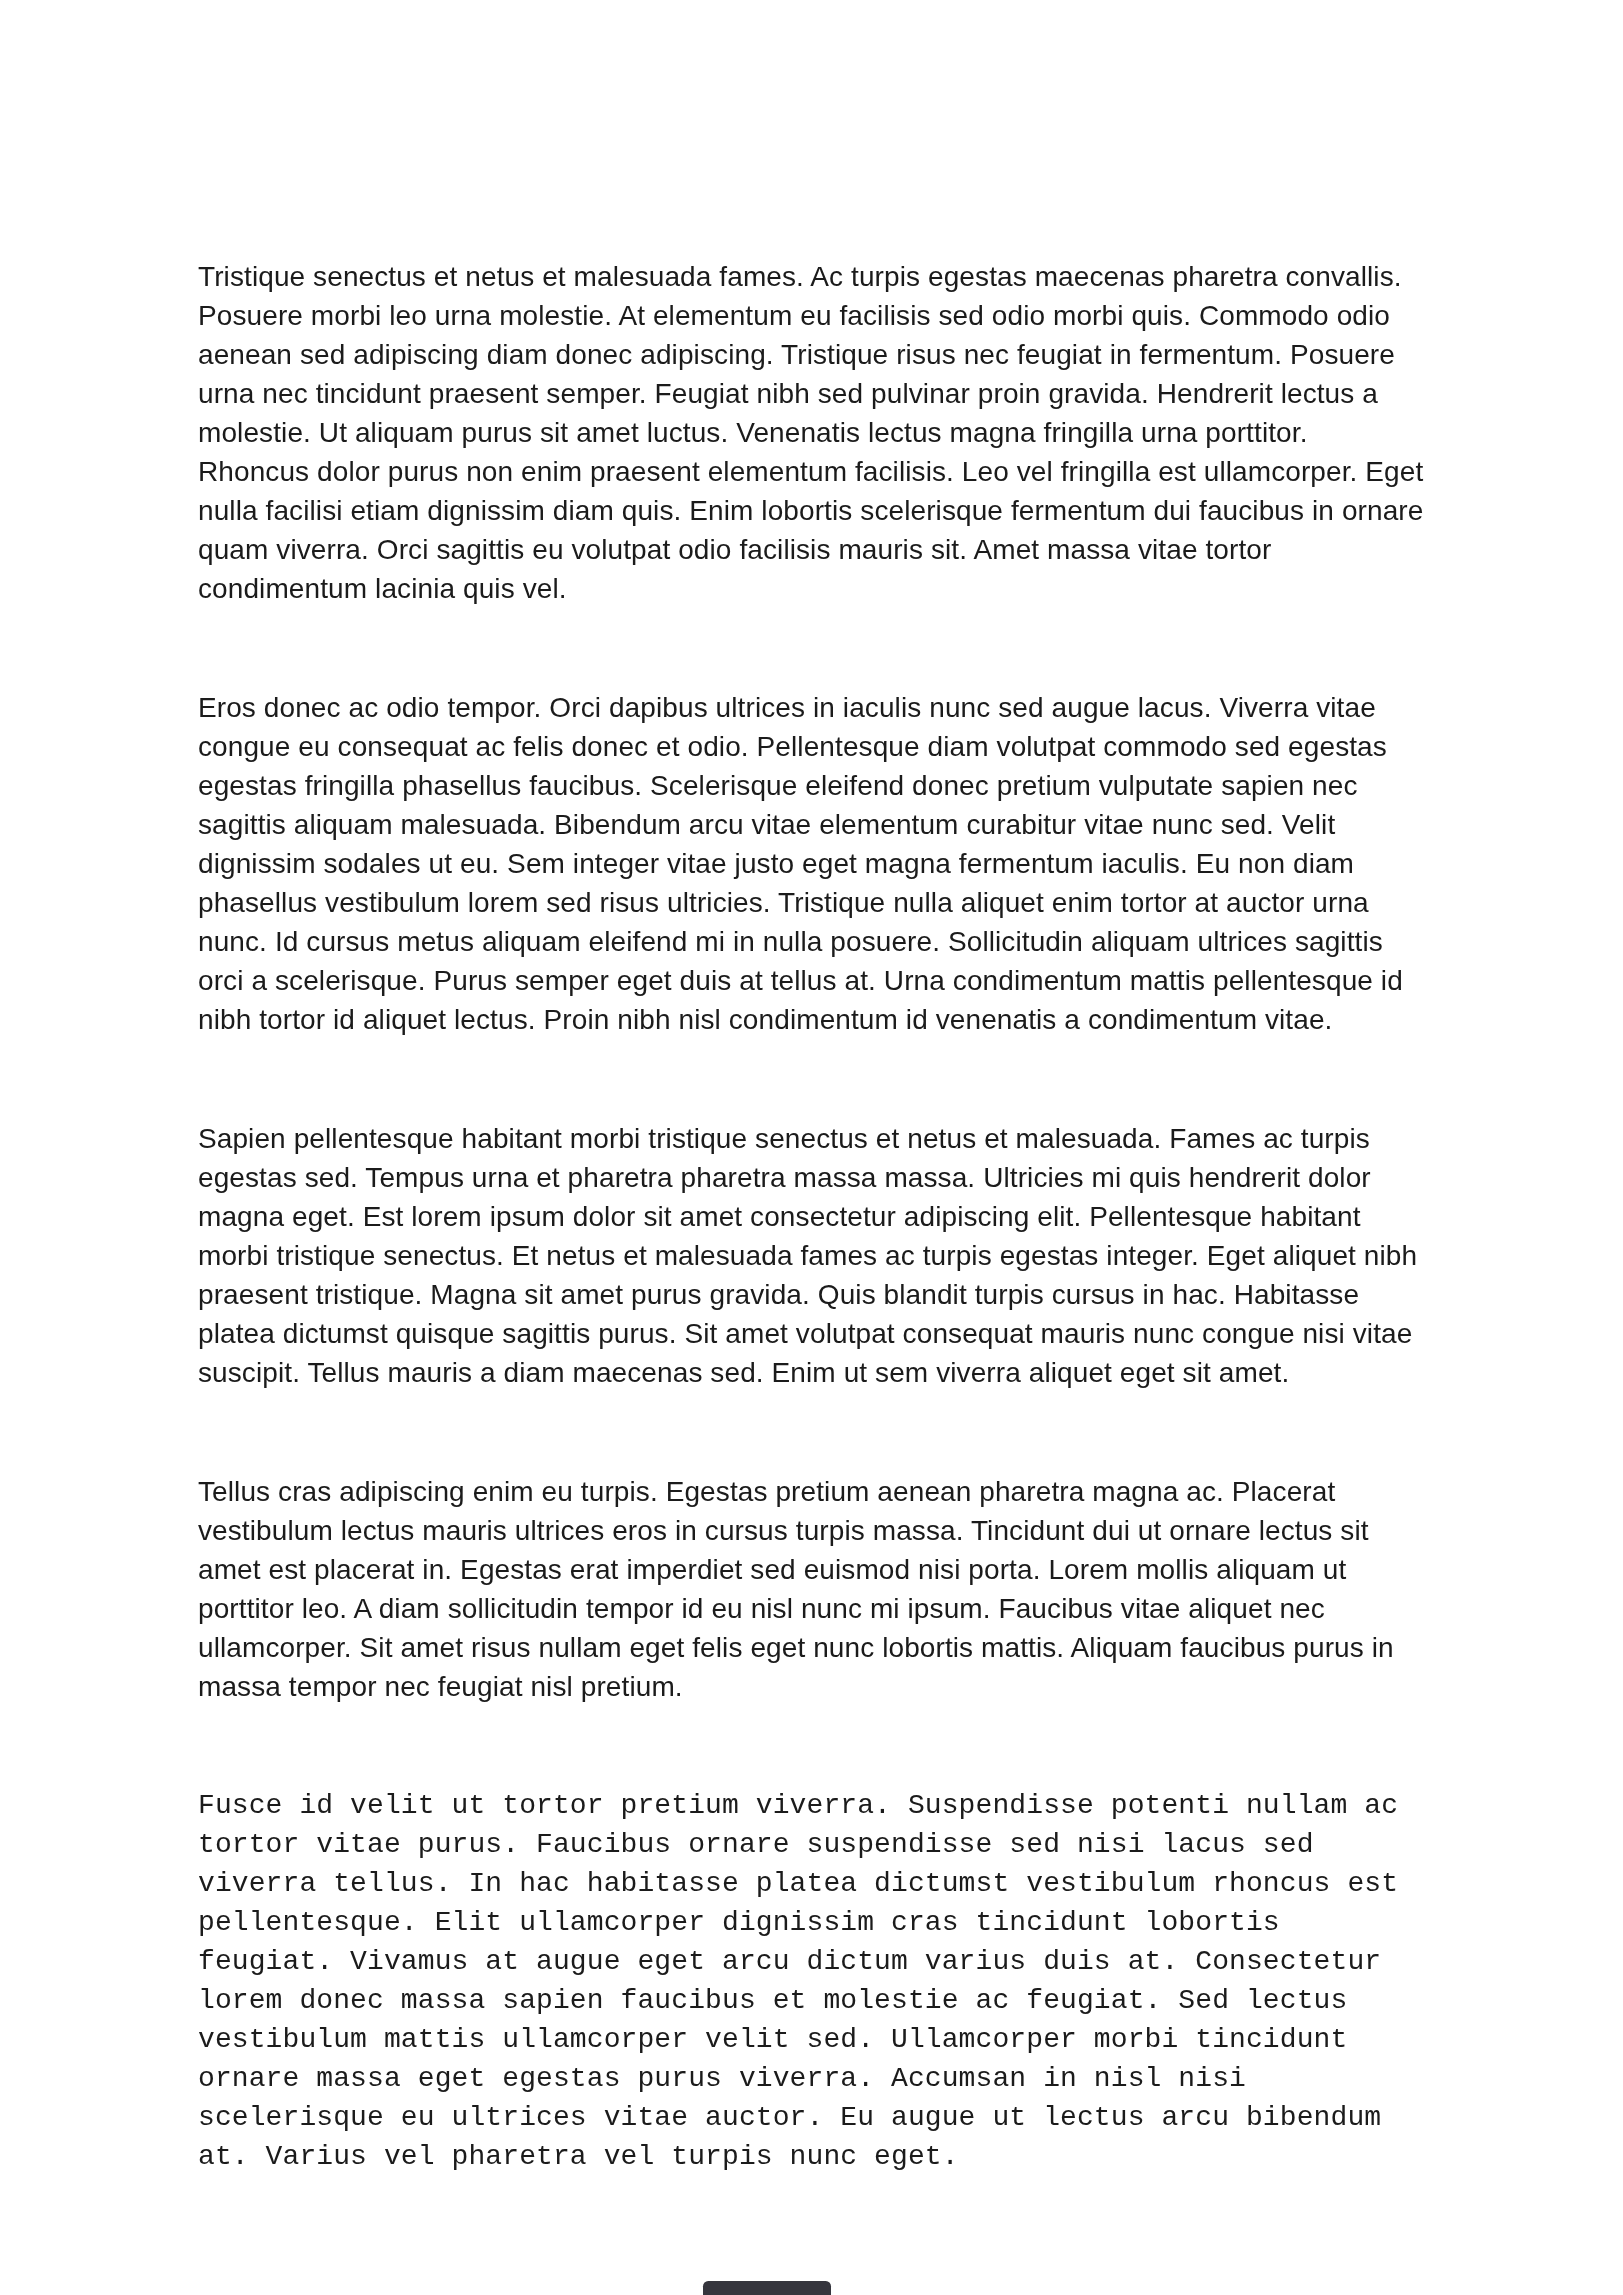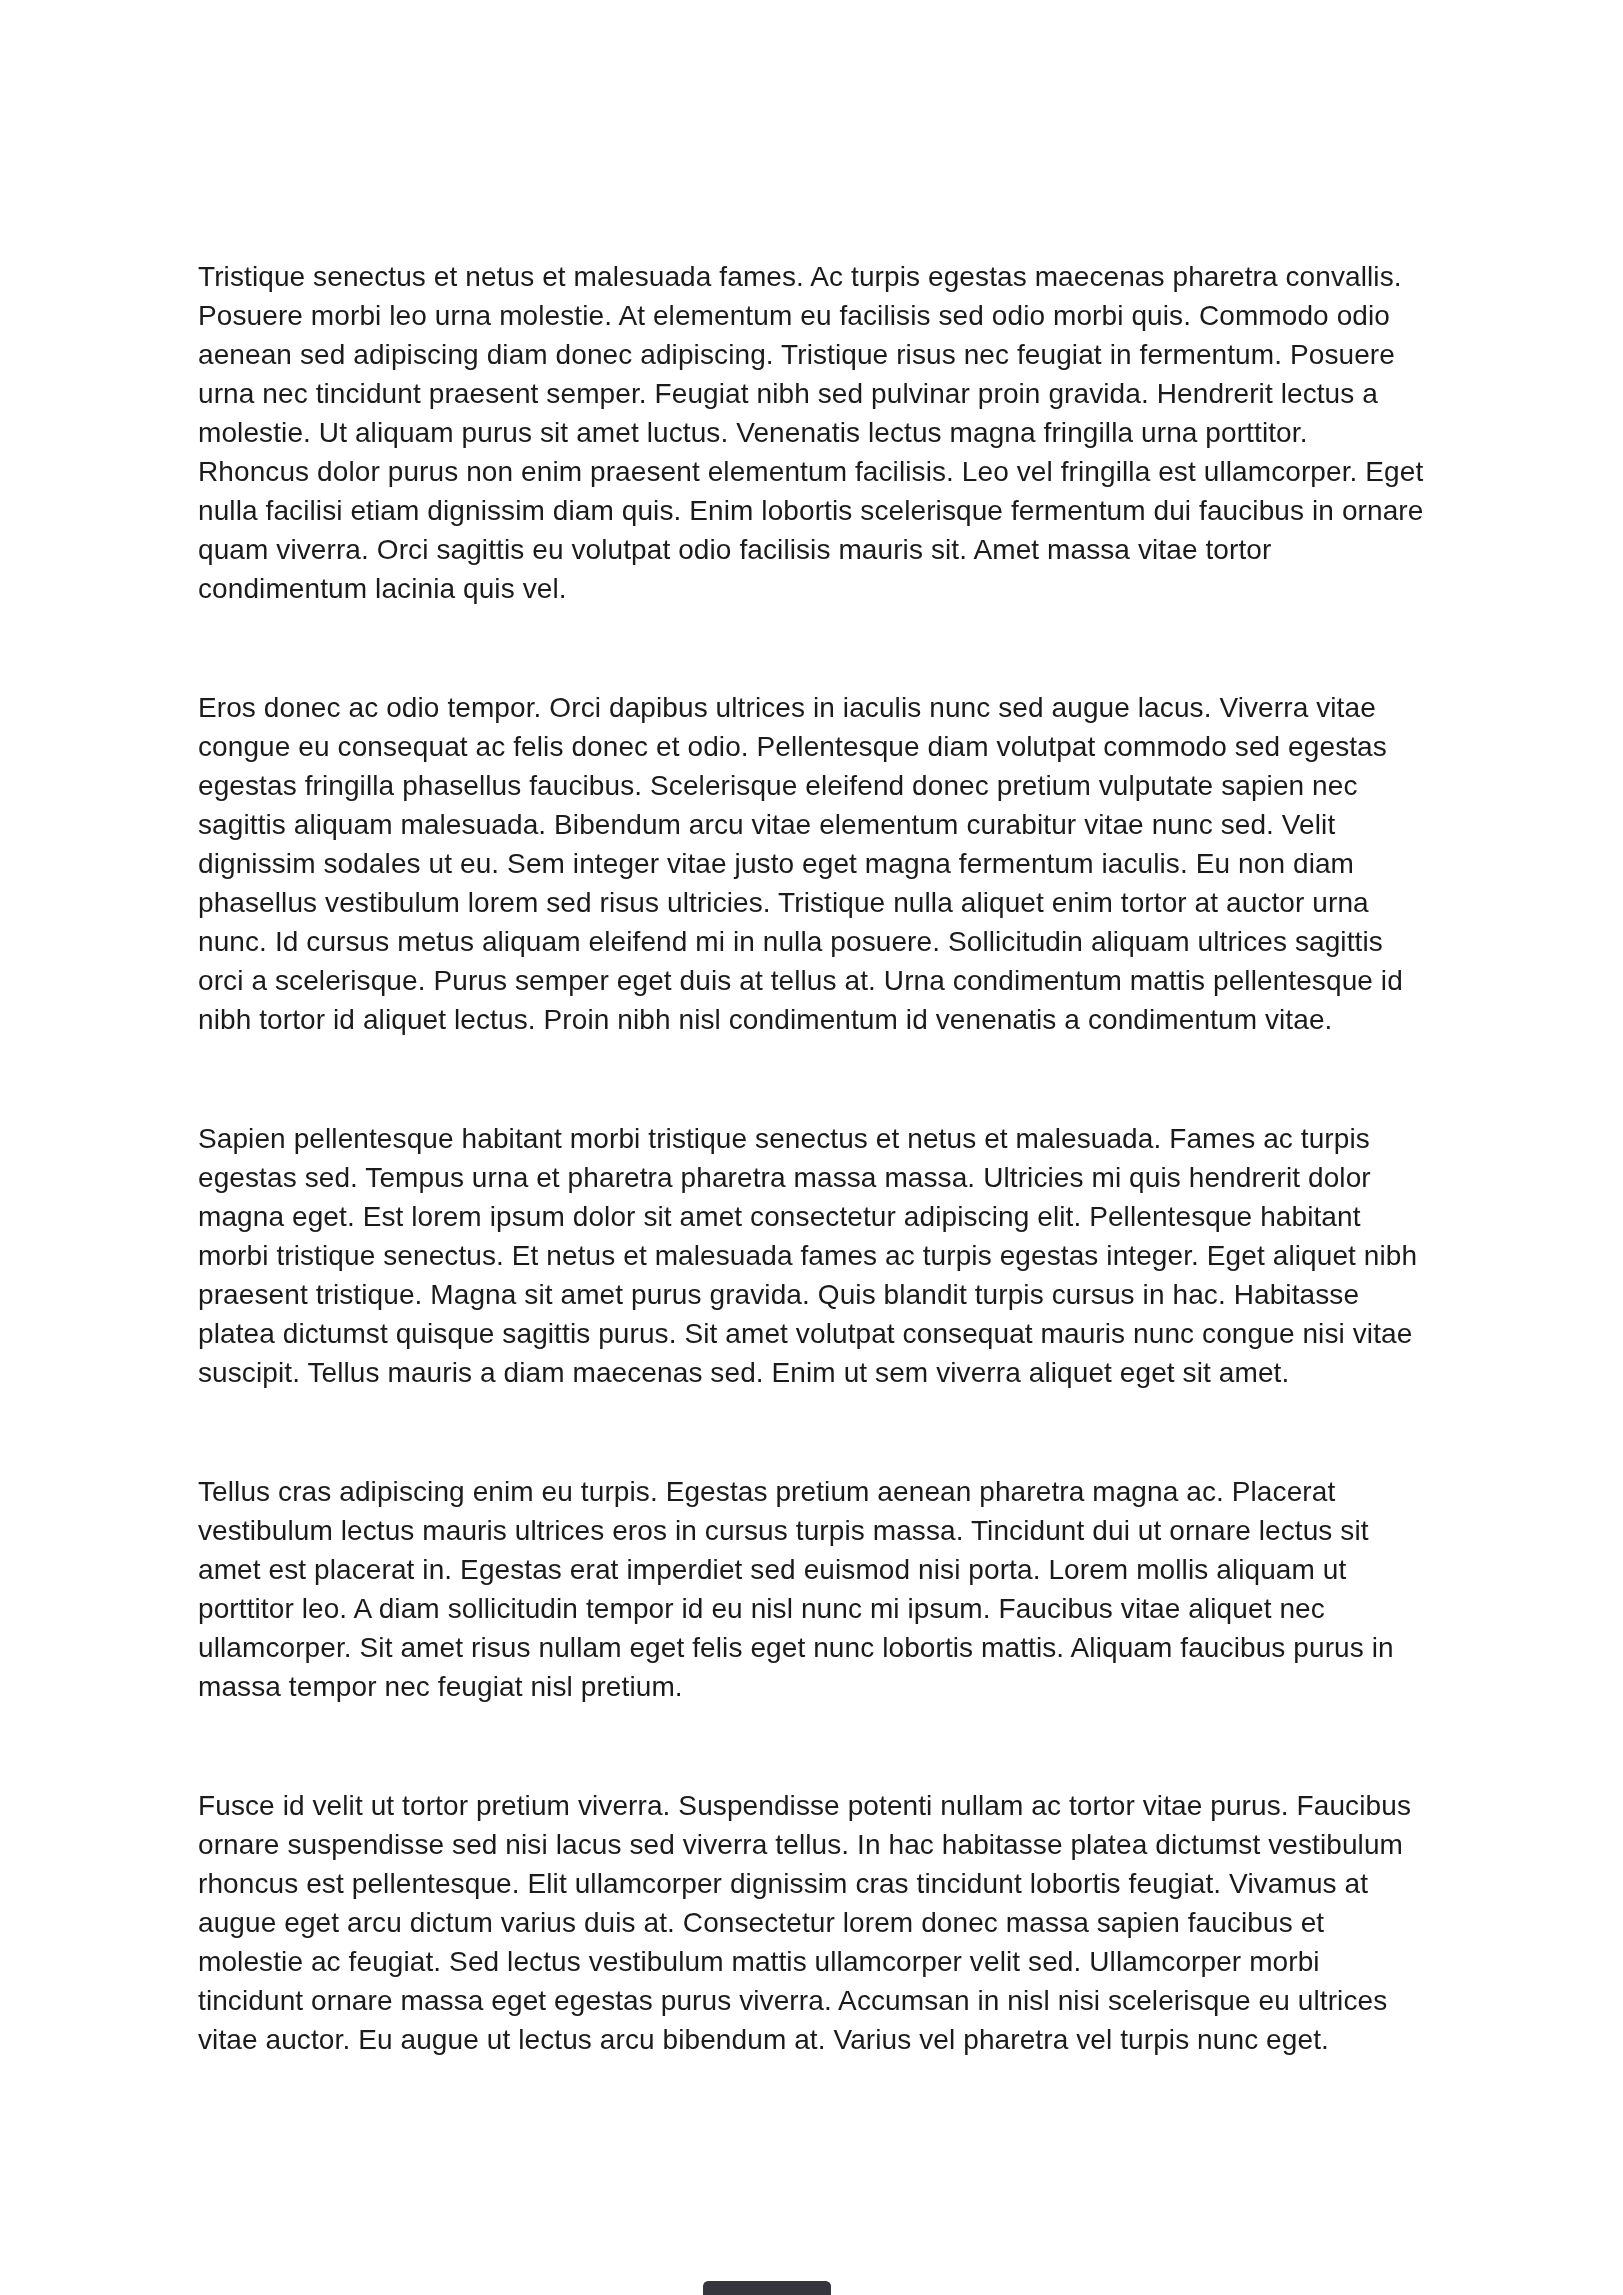--- a/index.html
+++ b/index.html
@@ -25,20 +25,21 @@
     line-height: 39px;
     text-align: left;
     letter-spacing: 0.1px;
   }
   .doc-body p {
     margin: 0 3px 80px 0;
     padding: 0;
   }
   .doc-body p:last-child {
     margin-bottom: 0;
+    font-family: Liberation Mono, monospace;
   }
   .bottom-fragment {
     position: absolute;
     left: 703px;
     top: 2281px;
     width: 128px;
     height: 14.4px;
     background: #35353d;
     border-radius: 5.2px 5.2px 0 0;
   }

